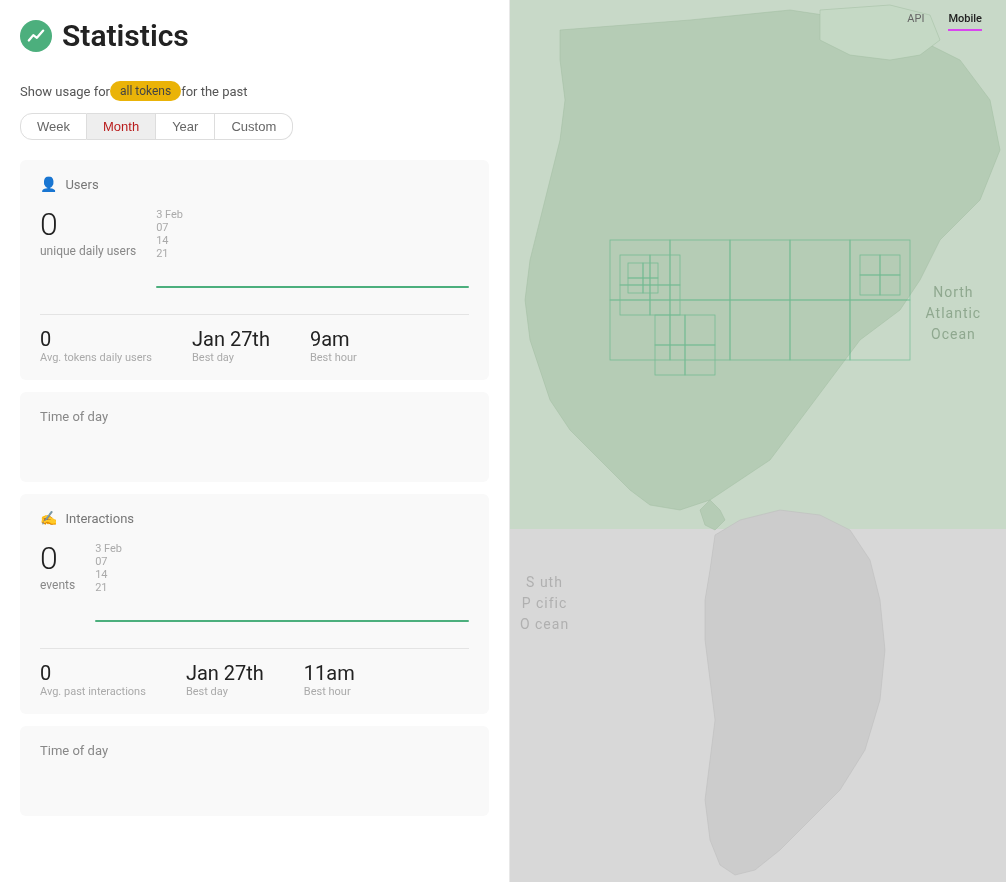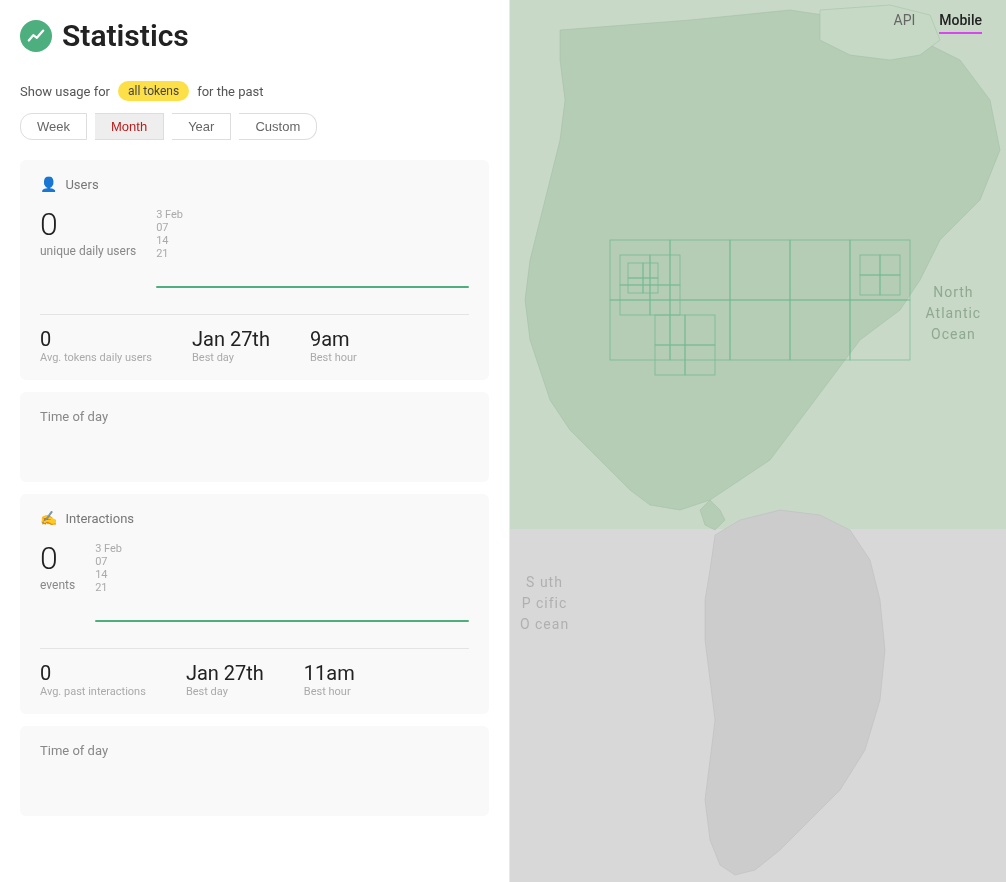--- a/index.html
+++ b/index.html
@@ -48,38 +48,37 @@
 
     .page-title {
       font-size: 30px;
       font-weight: 600;
       color: #222;
     }
 
     .filter-row {
       display: flex;
       align-items: center;
-      gap: 8px;
       margin-bottom: 12px;
       font-size: 13px;
       color: #555;
     }
 
     .token-badge {
-      background: #fde047;
+      background: #eab308;
       border-radius: 12px;
       padding: 3px 10px;
       font-size: 12px;
       color: #444;
       cursor: pointer;
     }
 
     .period-tabs {
       display: flex;
-      gap: 8px;
+      gap: 0;
       margin-bottom: 20px;
     }
 
     .period-tab {
       padding: 5px 16px;
       font-size: 13px;
       color: #666;
       border: 1px solid #ddd;
       background: #fff;
       cursor: pointer;
@@ -223,21 +222,21 @@
       top: 0;
       right: 0;
       display: flex;
       gap: 24px;
       padding: 12px 24px;
       z-index: 10;
       background: transparent;
     }
 
     .map-tab {
-      font-size: 14px;
+      font-size: 11px;
       color: #666;
       cursor: pointer;
       padding-bottom: 4px;
       border-bottom: 2px solid transparent;
     }
 
     .map-tab.active {
       color: #222;
       border-bottom: 2px solid #d946ef;
       font-weight: 500;

